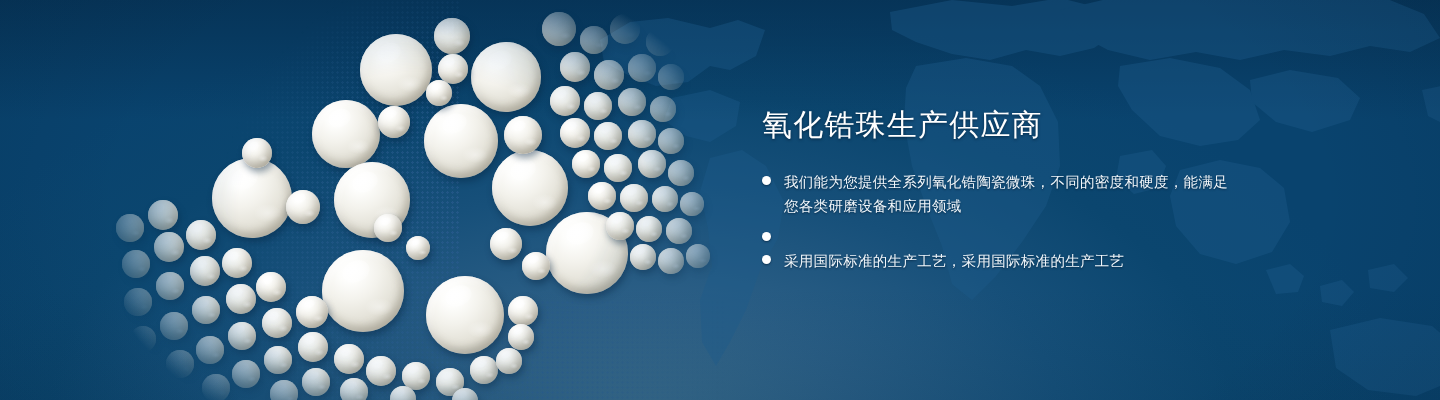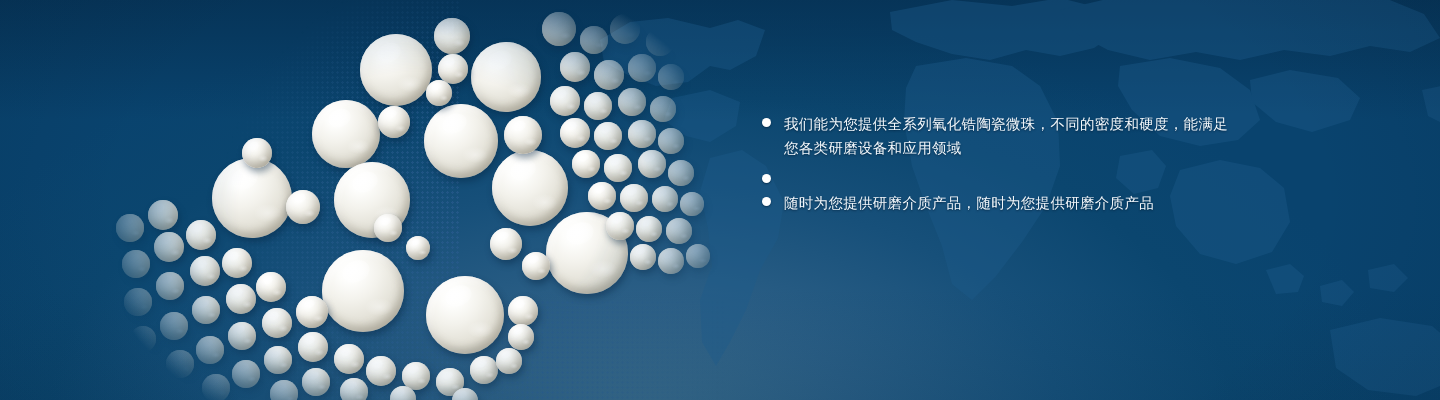--- a/index.html
+++ b/index.html
@@ -101,21 +101,21 @@
   .headline {
     color:#ffffff;
     font-size:30px;
     font-weight:400;
     letter-spacing:1.2px;
     line-height:42px;
     text-shadow:0 1px 3px rgba(2,28,52,.75);
     white-space:nowrap;
   }
   .bullets {
-    margin-top:8px;
+    margin-top:24px;
     list-style:none;
   }
   .bullet-row {
     display:flex;
     align-items:flex-start;
     margin-bottom:8px;
   }
   .bullet-dot {
     flex:0 0 auto;
     width:9px; height:9px;
@@ -262,29 +262,30 @@
     <div class="bead" style="left:300px; top:386px; width:26px; height:26px;"></div>
     <div class="bead" style="left:346px; top:368px; width:28px; height:28px;"></div>
     <div class="bead" style="left:380px; top:356px; width:28px; height:28px;"></div>
     <div class="bead" style="left:362px; top:388px; width:26px; height:26px;"></div>
     <div class="bead" style="left:406px; top:348px; width:26px; height:26px;"></div>
   </div>
 
   <div class="vignette"></div>
 
   <div class="content">
+    <h1 class="headline">氧化锆珠生产供应商</h1>
 
     <ul class="bullets">
       <li class="bullet-row">
         <span class="bullet-dot"></span>
         <span class="bullet-text">我们能为您提供全系列氧化锆陶瓷微珠，不同的密度和硬度，能满足您各类研磨设备和应用领域</span>
       </li>
       <li class="bullet-row">
         <span class="bullet-dot"></span>
       </li>
       <li class="bullet-row">
         <span class="bullet-dot"></span>
-        <span class="bullet-text">随时为您提供研磨介质产品，随时为您提供研磨介质产品</span>
+        <span class="bullet-text">采用国际标准的生产工艺，采用国际标准的生产工艺</span>
       </li>
     </ul>
   </div>
 
 </div>
 
 </body></html>

